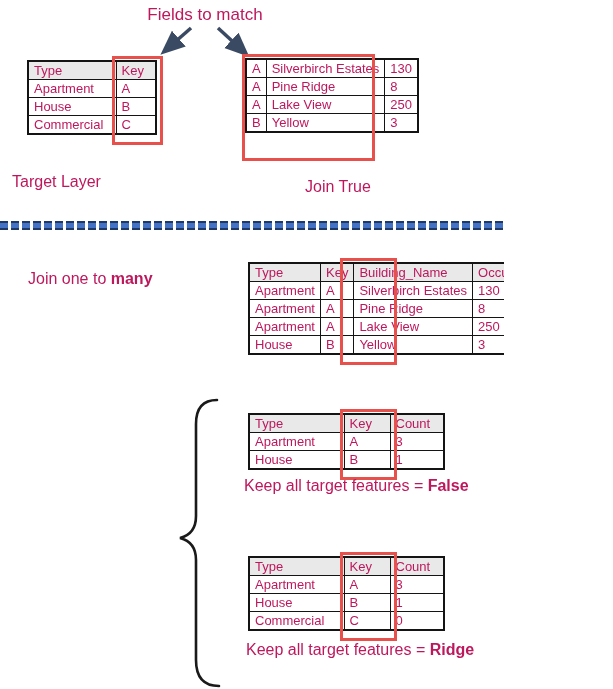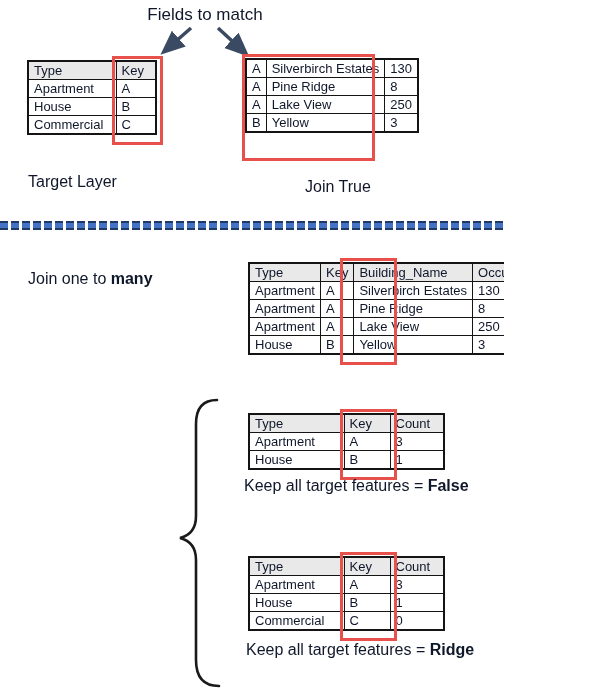--- a/index.html
+++ b/index.html
@@ -1,18 +1,18 @@
 <!DOCTYPE html>
 <html><head>
 <meta charset="utf-8">
 <style>
   html,body{margin:0;padding:0;background:#ffffff;}
   #canvas{
     position:relative;width:504px;height:689px;background:#ffffff;
-    font-family:"Liberation Sans","DejaVu Sans",sans-serif;color:#0f172a;overflow:hidden;
+    font-family:"Liberation Sans","DejaVu Sans",sans-serif;color:#be185d;overflow:hidden;
   }
   .abs{position:absolute;}
   .lbl{font-size:16px;white-space:nowrap;}
   .lbl b{font-weight:bold;}
   .title{font-size:17px;text-align:center;white-space:nowrap;}
   .tblwrap{position:absolute;border-radius:10px;}
   .tblwrap table{border-collapse:collapse;font-size:13px;border:2px solid #141414;}
   .tblwrap th,.tblwrap td{
     border:1px solid #141414;padding:1px 5px;height:16px;text-align:left;
     font-weight:normal;white-space:nowrap;overflow:hidden;box-sizing:border-box;
@@ -63,21 +63,21 @@
             <td>B</td>
           </tr>
           <tr>
             <td>Commercial</td>
             <td>C</td>
           </tr>
         </tbody>
       </table>
       <div class="hl" style="border-color: rgb(232, 80, 76); left: 85px; top: -4px; width: 45px; height: 83px;"></div>
     </div>
-  <div class="abs lbl" style="left:28px;top:173px;">Target Layer</div>
+  <div class="abs lbl" style="left:12px;top:173px;">Target Layer</div>
 
   <div class="tblwrap" style="left:245px;top:58px;">
       <table>
         <tbody>
           <tr>
             <td>A</td>
             <td>Silverbirch Estates</td>
             <td>130</td>
           </tr>
           <tr>

